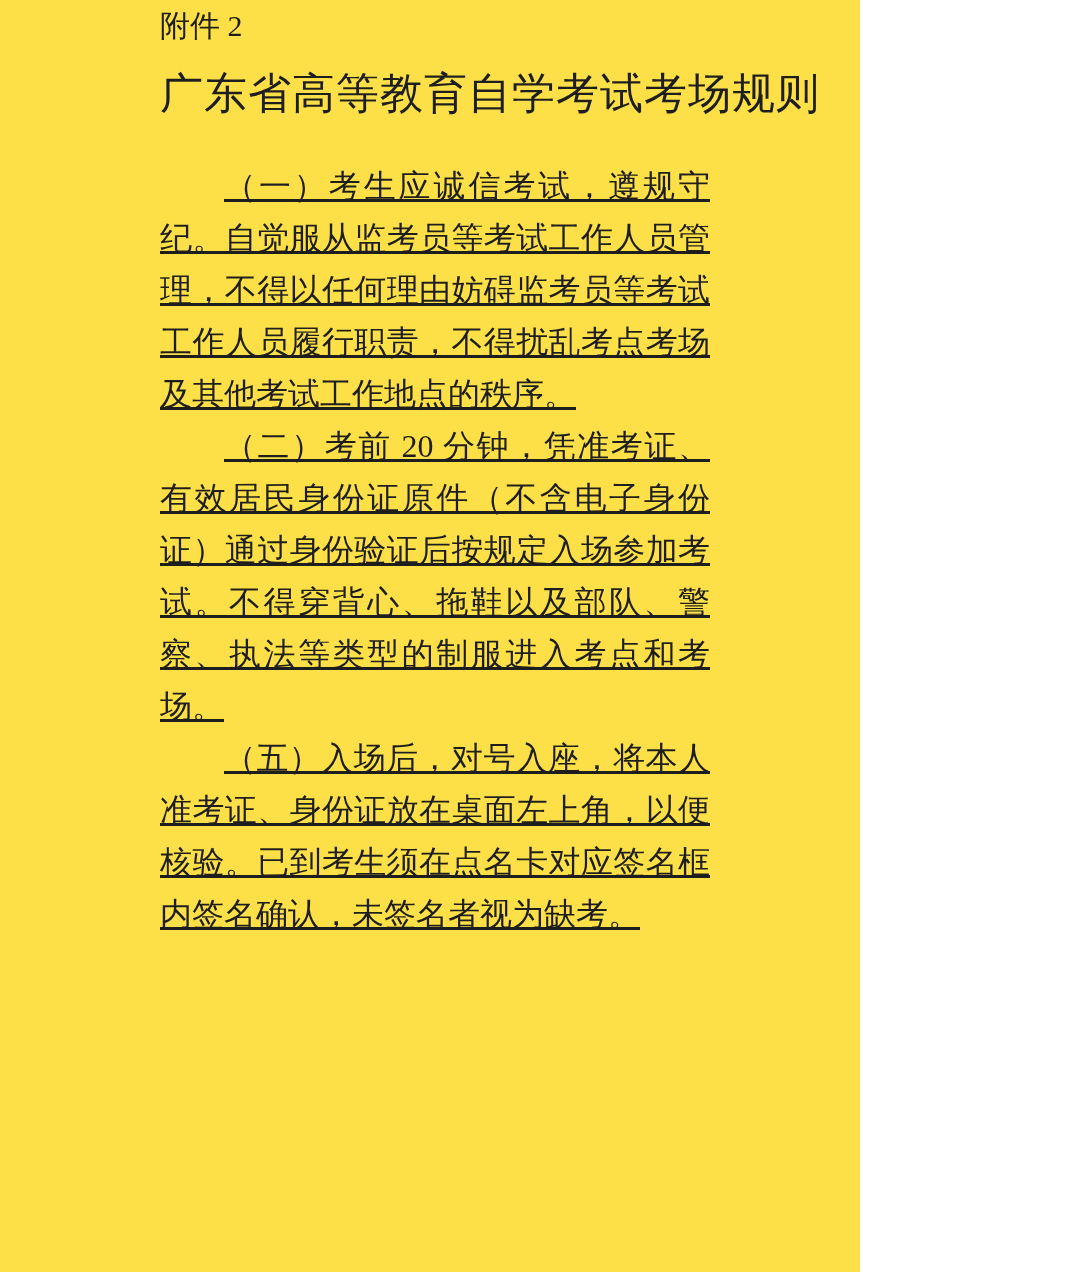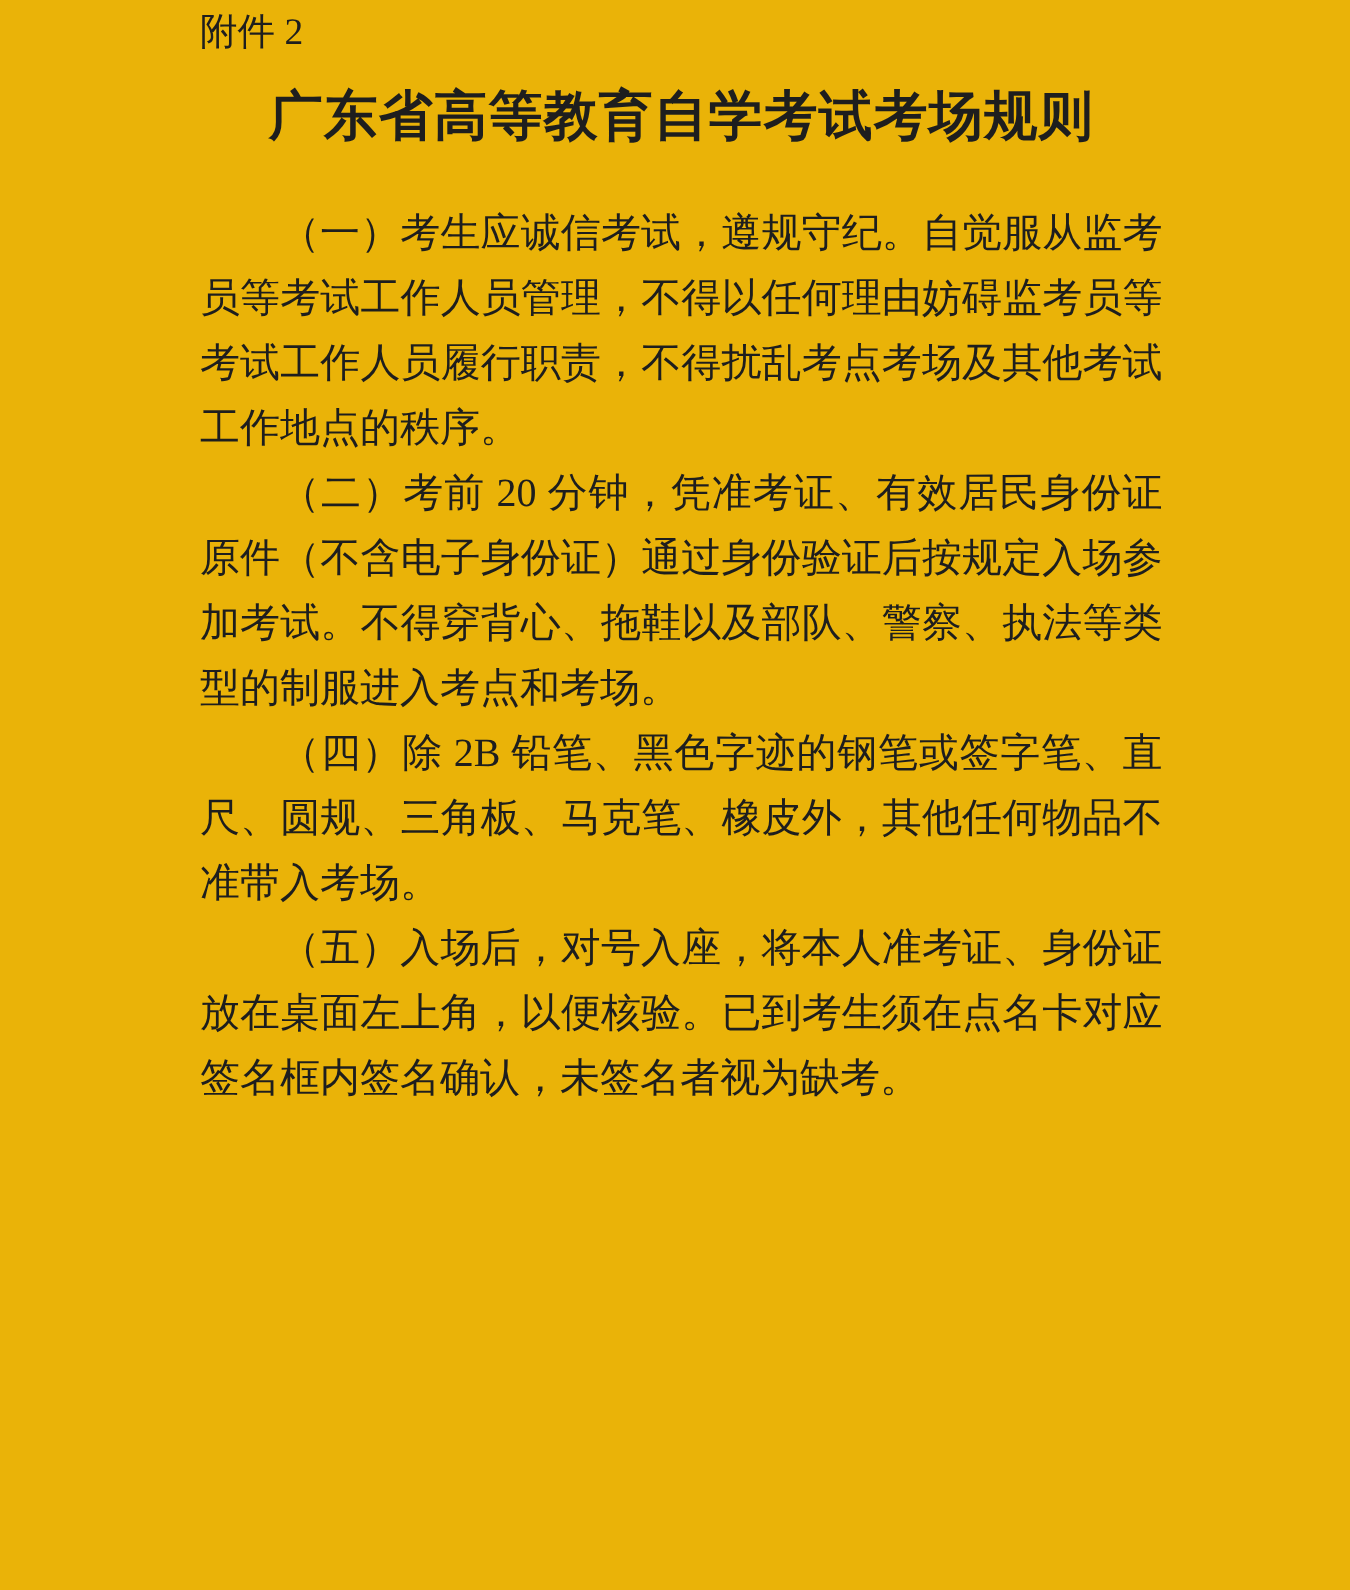--- a/index.html
+++ b/index.html
@@ -2,54 +2,55 @@
 <html><head>
   <meta charset="utf-8">
   <style>
     html, body {
       margin: 0;
       padding: 0;
       background: #ffffff;
     }
     .page {
       position: relative;
-      width: 1080px;
+      width: 860px;
       height: 1272px;
       box-sizing: border-box;
-      background: #eab308;
+      background: #fde047;
       color: #1e1e1e;
       padding: 6px 150px 0 160px;
       overflow: hidden;
       font-family: "Liberation Serif", "DejaVu Serif", serif;
     }
     .attachment {
       font-size: 30px;
       line-height: 40px;
       text-align: left;
     }
     .doc-title {
       margin: 22px 0 0 0;
       font-size: 43px;
-      font-weight: bold;
+      font-weight: normal;
       text-align: center;
       line-height: 52px;
       letter-spacing: 1px;
       white-space: nowrap;
     }
     .doc-body {
       margin-top: 40px;
       font-size: 32px;
       line-height: 52px;
       text-align: justify;
       text-justify: inter-ideograph;
     }
     .doc-body p {
       margin: 0;
       padding: 0;
       text-indent: 2em;
+      text-decoration: underline;
     }
     .doc-body strong {
       font-weight: bold;
     }
   </style>
 </head>
 <body>
 
 <div class="page">
 
@@ -57,20 +58,19 @@
 
   <h1 class="doc-title">广东省高等教育自学考试考场规则</h1>
 
   <div class="doc-body">
 
     <p>（一）考生应诚信考试，遵规守纪。自觉服从监考员等考试工作人员管理，不得以任何理由妨碍监考员等考试工作人员履行职责，不得扰乱考点考场及其他考试工作地点的秩序。</p>
 
     <p>（二）考前 20 分钟，凭准考证、有效居民身份证原件（不含电子身份证）通过身份验证后按规定入场参加考试。不得穿背心、拖鞋以及部队、警察、执法等类型的制服进入考点和考场。</p>
 
 
-    <p>（四）除 2B 铅笔、黑色字迹的钢笔或签字笔、直尺、圆规、三角板、马克笔、橡皮外，其他任何物品不准带入考场。</p>
 
 
     <p>（五）入场后，对号入座，将本人准考证、身份证放在桌面左上角，以便核验。已到考生须在点名卡对应签名框内签名确认，未签名者视为缺考。</p>
 
   </div>
 
 </div>
 
 </body></html>

